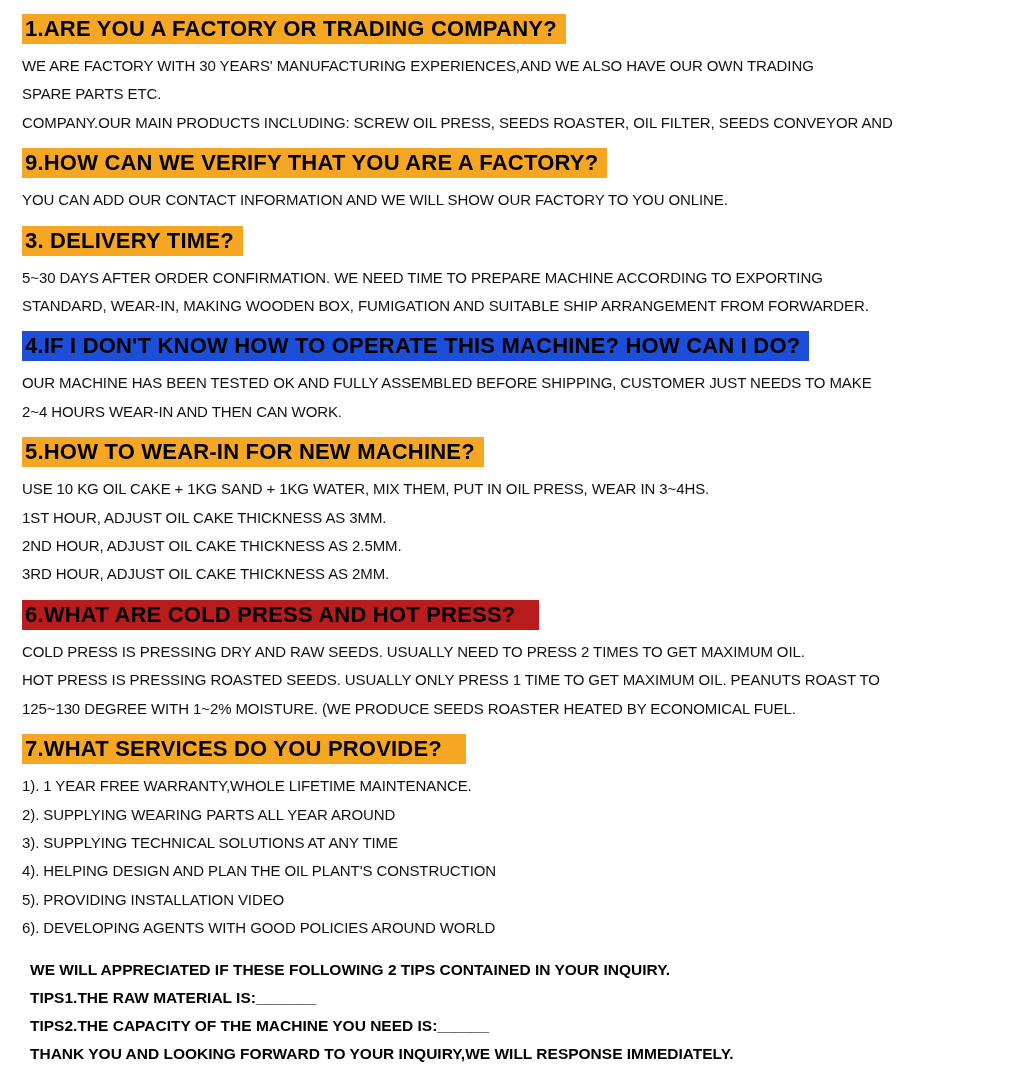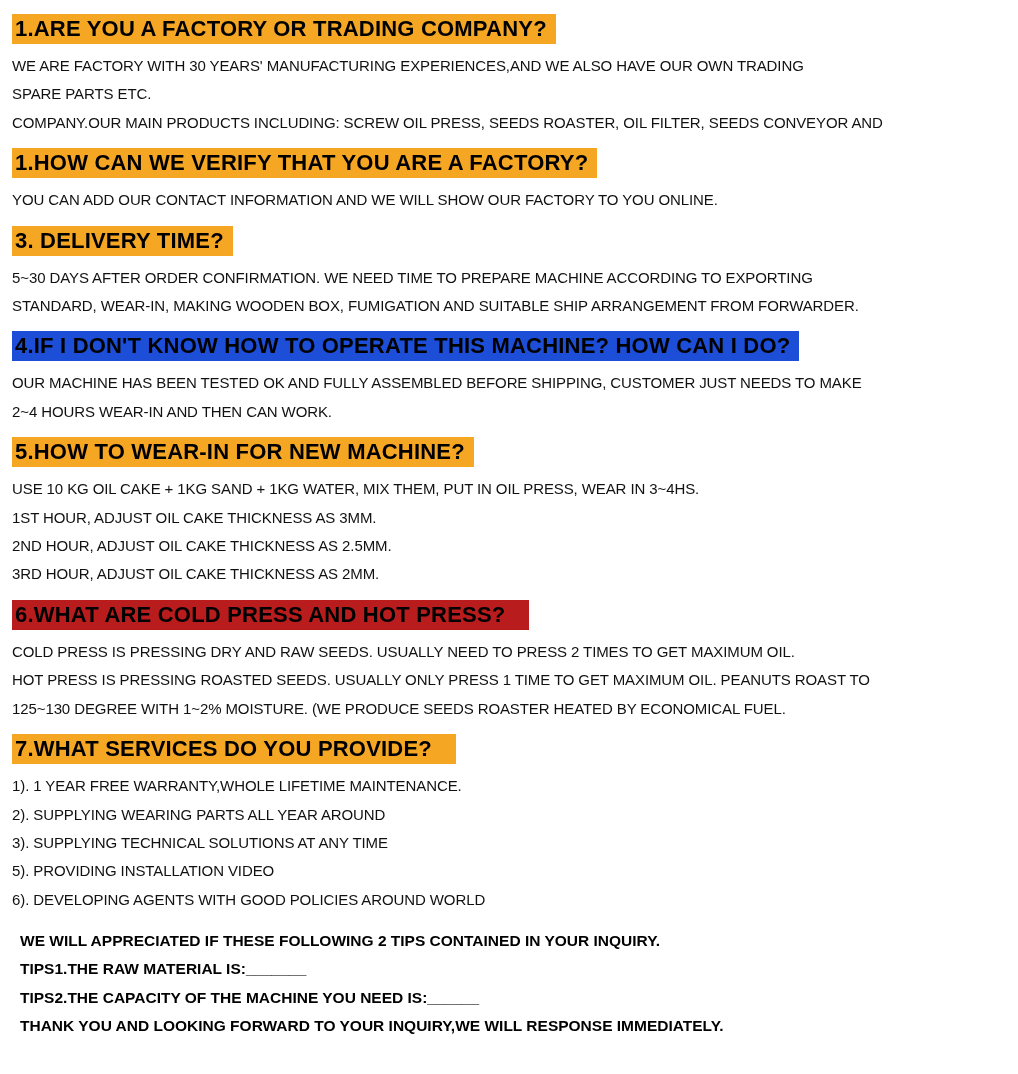--- a/index.html
+++ b/index.html
@@ -8,21 +8,21 @@
     background: #ffffff;
     overflow-x: hidden;
   }
   body {
     width: 1018px;
     height: 1074px;
     font-family: "Liberation Sans", sans-serif;
     color: #000000;
   }
   .doc {
-    padding: 14px 0 0 12px;
+    padding: 14px 0 0 22px;
   }
   .q-row {
     display: block;
   }
   .q {
     display: inline-block;
     background: #f5a623;
     color: #000000;
     font-weight: bold;
     font-size: 22px;
@@ -66,21 +66,21 @@
     <div class="q-row">
       <span class="q" style="background: rgb(245, 166, 35);">1.ARE YOU A FACTORY OR TRADING COMPANY?</span>
     </div>
     <div class="line">WE ARE FACTORY WITH 30 YEARS' MANUFACTURING EXPERIENCES,AND WE ALSO HAVE OUR OWN TRADING</div>
     <div class="line">SPARE PARTS ETC.</div>
     <div class="line">COMPANY.OUR MAIN PRODUCTS INCLUDING: SCREW OIL PRESS, SEEDS ROASTER, OIL FILTER, SEEDS CONVEYOR AND</div>
   </div>
 
   <div class="section">
     <div class="q-row">
-      <span class="q" style="background: rgb(245, 166, 35);">1.HOW CAN WE VERIFY THAT YOU ARE A FACTORY?</span>
+      <span class="q" style="background: rgb(245, 166, 35);">9.HOW CAN WE VERIFY THAT YOU ARE A FACTORY?</span>
     </div>
     <div class="line">YOU CAN ADD OUR CONTACT INFORMATION AND WE WILL SHOW OUR FACTORY TO YOU ONLINE.</div>
   </div>
 
   <div class="section">
     <div class="q-row">
       <span class="q" style="background: rgb(245, 166, 35);">3. DELIVERY TIME?</span>
     </div>
     <div class="line">5~30 DAYS AFTER ORDER CONFIRMATION. WE NEED TIME TO PREPARE MACHINE ACCORDING TO EXPORTING</div>
     <div class="line">STANDARD, WEAR-IN, MAKING WOODEN BOX, FUMIGATION AND SUITABLE SHIP ARRANGEMENT FROM FORWARDER.</div>
@@ -113,20 +113,21 @@
     <div class="line">125~130 DEGREE WITH 1~2% MOISTURE. (WE PRODUCE SEEDS ROASTER HEATED BY ECONOMICAL FUEL.</div>
   </div>
 
   <div class="section">
     <div class="q-row">
       <span class="q pad-extra" style="background: rgb(245, 166, 35);">7.WHAT SERVICES DO YOU PROVIDE?</span>
     </div>
     <div class="line">1). 1 YEAR FREE WARRANTY,WHOLE LIFETIME MAINTENANCE.</div>
     <div class="line">2). SUPPLYING WEARING PARTS ALL YEAR AROUND</div>
     <div class="line">3). SUPPLYING TECHNICAL SOLUTIONS AT ANY TIME</div>
+    <div class="line">4). HELPING DESIGN AND PLAN THE OIL PLANT'S CONSTRUCTION</div>
     <div class="line">5). PROVIDING INSTALLATION VIDEO</div>
     <div class="line">6). DEVELOPING AGENTS WITH GOOD POLICIES AROUND WORLD</div>
   </div>
 
   <div class="tips">
     <div class="line">WE WILL APPRECIATED IF THESE FOLLOWING 2 TIPS CONTAINED IN YOUR INQUIRY.</div>
     <div class="line">TIPS1.THE RAW MATERIAL IS:_______</div>
     <div class="line">TIPS2.THE CAPACITY OF THE MACHINE YOU NEED IS:______</div>
     <div class="line">THANK YOU AND LOOKING FORWARD TO YOUR INQUIRY,WE WILL RESPONSE IMMEDIATELY.</div>
   </div>

